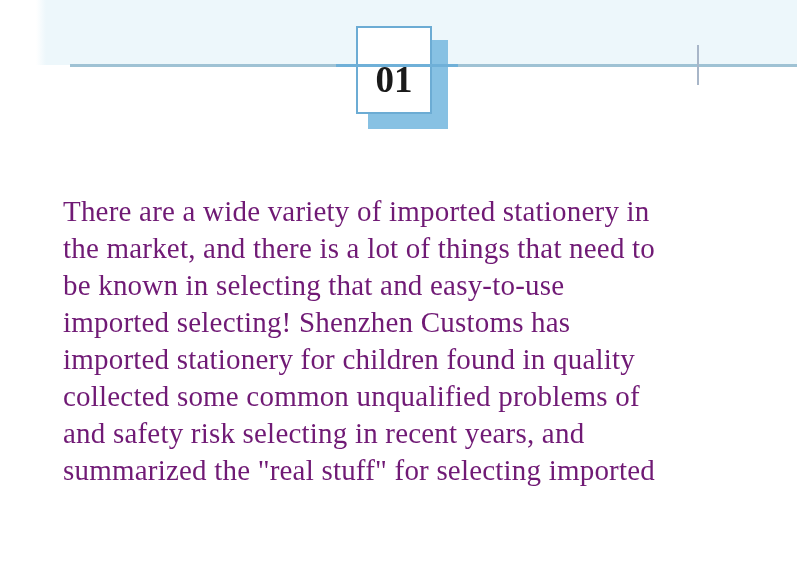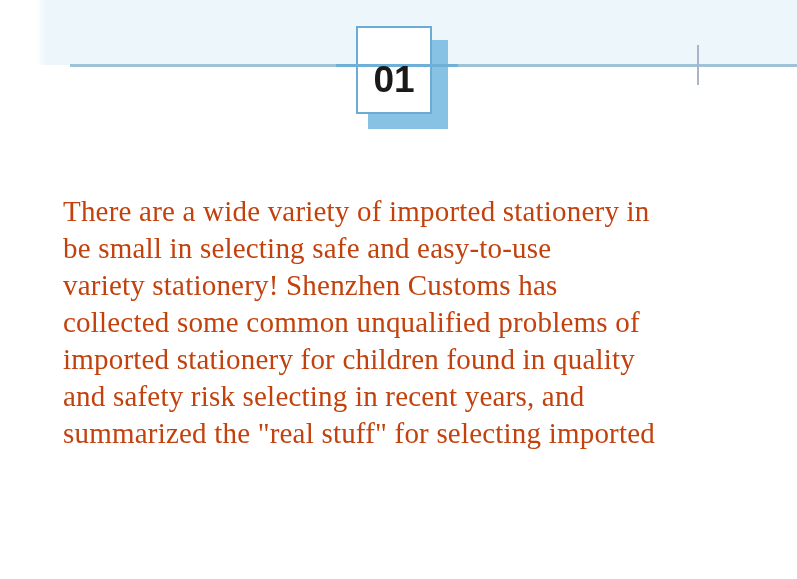--- a/index.html
+++ b/index.html
@@ -81,35 +81,35 @@
     position: absolute;
     top: 26px;
     left: 356px;
     width: 76px;
     height: 104px;
     display: flex;
     align-items: center;
     justify-content: center;
     padding-top: 3px;
     box-sizing: border-box;
-    font-family: Liberation Sans, sans-serif;
+    font-family: Liberation Serif, serif;
     font-weight: bold;
     font-size: 37px;
     color: #1a1a1a;
     z-index: 5;
   }
   
   .para {
     position: absolute;
     top: 193px;
     left: 63px;
     width: 700px;
     font-size: 29px;
     line-height: 37px;
-    color: #c2410c;
+    color: #701a75;
     letter-spacing: 0.2px;
     z-index: 2;
   }
   .para .line {
     white-space: nowrap;
   }
 </style>
 </head>
 <body>
 
@@ -121,21 +121,22 @@
   <div class="hline-accent"></div>
 
   <div class="vtick"></div>
 
   <div class="num-shadow"></div>
   <div class="num-box"></div>
   <div class="num">01</div>
 
   <div class="para">
     <div class="line">There are a wide variety of imported stationery in</div>
-    <div class="line">be small in selecting safe and easy-to-use</div>
-    <div class="line">variety stationery! Shenzhen Customs has</div>
+    <div class="line">the market, and there is a lot of things that need to</div>
+    <div class="line">be known in selecting that and easy-to-use</div>
+    <div class="line">imported selecting! Shenzhen Customs has</div>
+    <div class="line">imported stationery for children found in quality</div>
     <div class="line">collected some common unqualified problems of</div>
-    <div class="line">imported stationery for children found in quality</div>
     <div class="line">and safety risk selecting in recent years, and</div>
     <div class="line">summarized the "real stuff" for selecting imported</div>
   </div>
 
 </div>
 
 </body></html>

